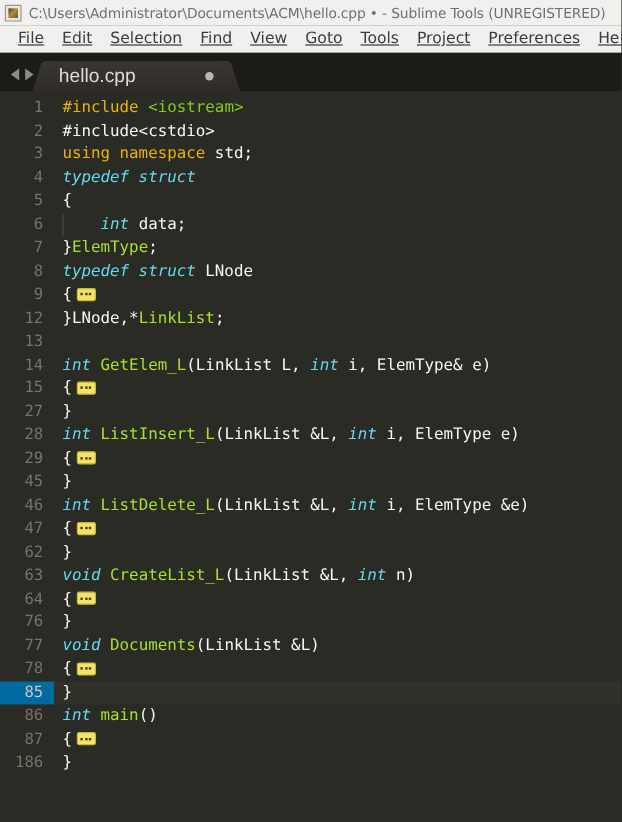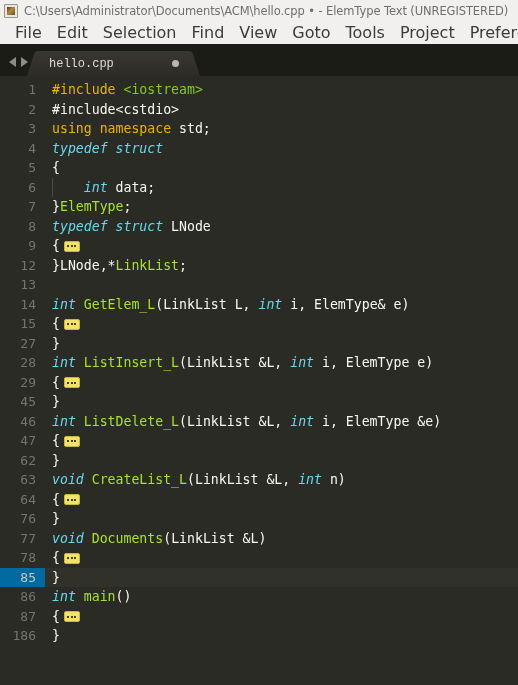--- a/index.html
+++ b/index.html
@@ -52,25 +52,26 @@
   
   .menubar {
     height: 23px;
     background: #f1f0ee;
     display: flex;
     align-items: center;
     padding-left: 8px;
     box-sizing: border-box;
   }
   .menu-item {
-    font-size: 16px;
+    font-size: 13px;
     color: #3b3b3b;
     padding: 2px 8px 2px 7px;
     white-space: nowrap;
     cursor: default;
+    text-decoration: underline;
   }
 
   
   .tabbar {
     height: 32px;
     background: #1c1c17;
     display: flex;
     align-items: flex-end;
     position: relative;
     box-sizing: border-box;
@@ -122,23 +123,23 @@
     content: "";
     position: absolute;
     right: -9px; bottom: 0;
     width: 10px; height: 25px;
     background: linear-gradient(180deg, #3a3733 0%, #2f2c28 100%);
     transform: skewX(18deg);
     transform-origin: bottom left;
     border-top-right-radius: 3px;
   }
   .tab-label {
-    font-size: 12px;
+    font-size: 16px;
     color: #dedcd5;
-    font-family: Liberation Mono, monospace;
+    font-family: Liberation Sans, sans-serif;
     z-index: 2;
     white-space: nowrap;
   }
   .tab-dirty {
     width: 7px; height: 7px;
     border-radius: 50%;
     background: #b9b7ae;
     margin-left: 58px;
     z-index: 2;
     flex: 0 0 auto;
@@ -235,21 +236,21 @@
     background: #2b2b26;
     position: relative;
     box-sizing: border-box;
   }
 </style>
 </head>
 <body>
 
 <div class="titlebar">
   <div class="app-icon"></div>
-  <div class="title-text">C:\Users\Administrator\Documents\ACM\hello.cpp • - ElemType Text (UNREGISTERED)</div>
+  <div class="title-text">C:\Users\Administrator\Documents\ACM\hello.cpp • - Sublime Tools (UNREGISTERED)</div>
 </div>
 
 <div class="menubar" id="menubar">
     <div class="menu-item">File</div>
     <div class="menu-item">Edit</div>
     <div class="menu-item">Selection</div>
     <div class="menu-item">Find</div>
     <div class="menu-item">View</div>
     <div class="menu-item">Goto</div>
     <div class="menu-item">Tools</div>

